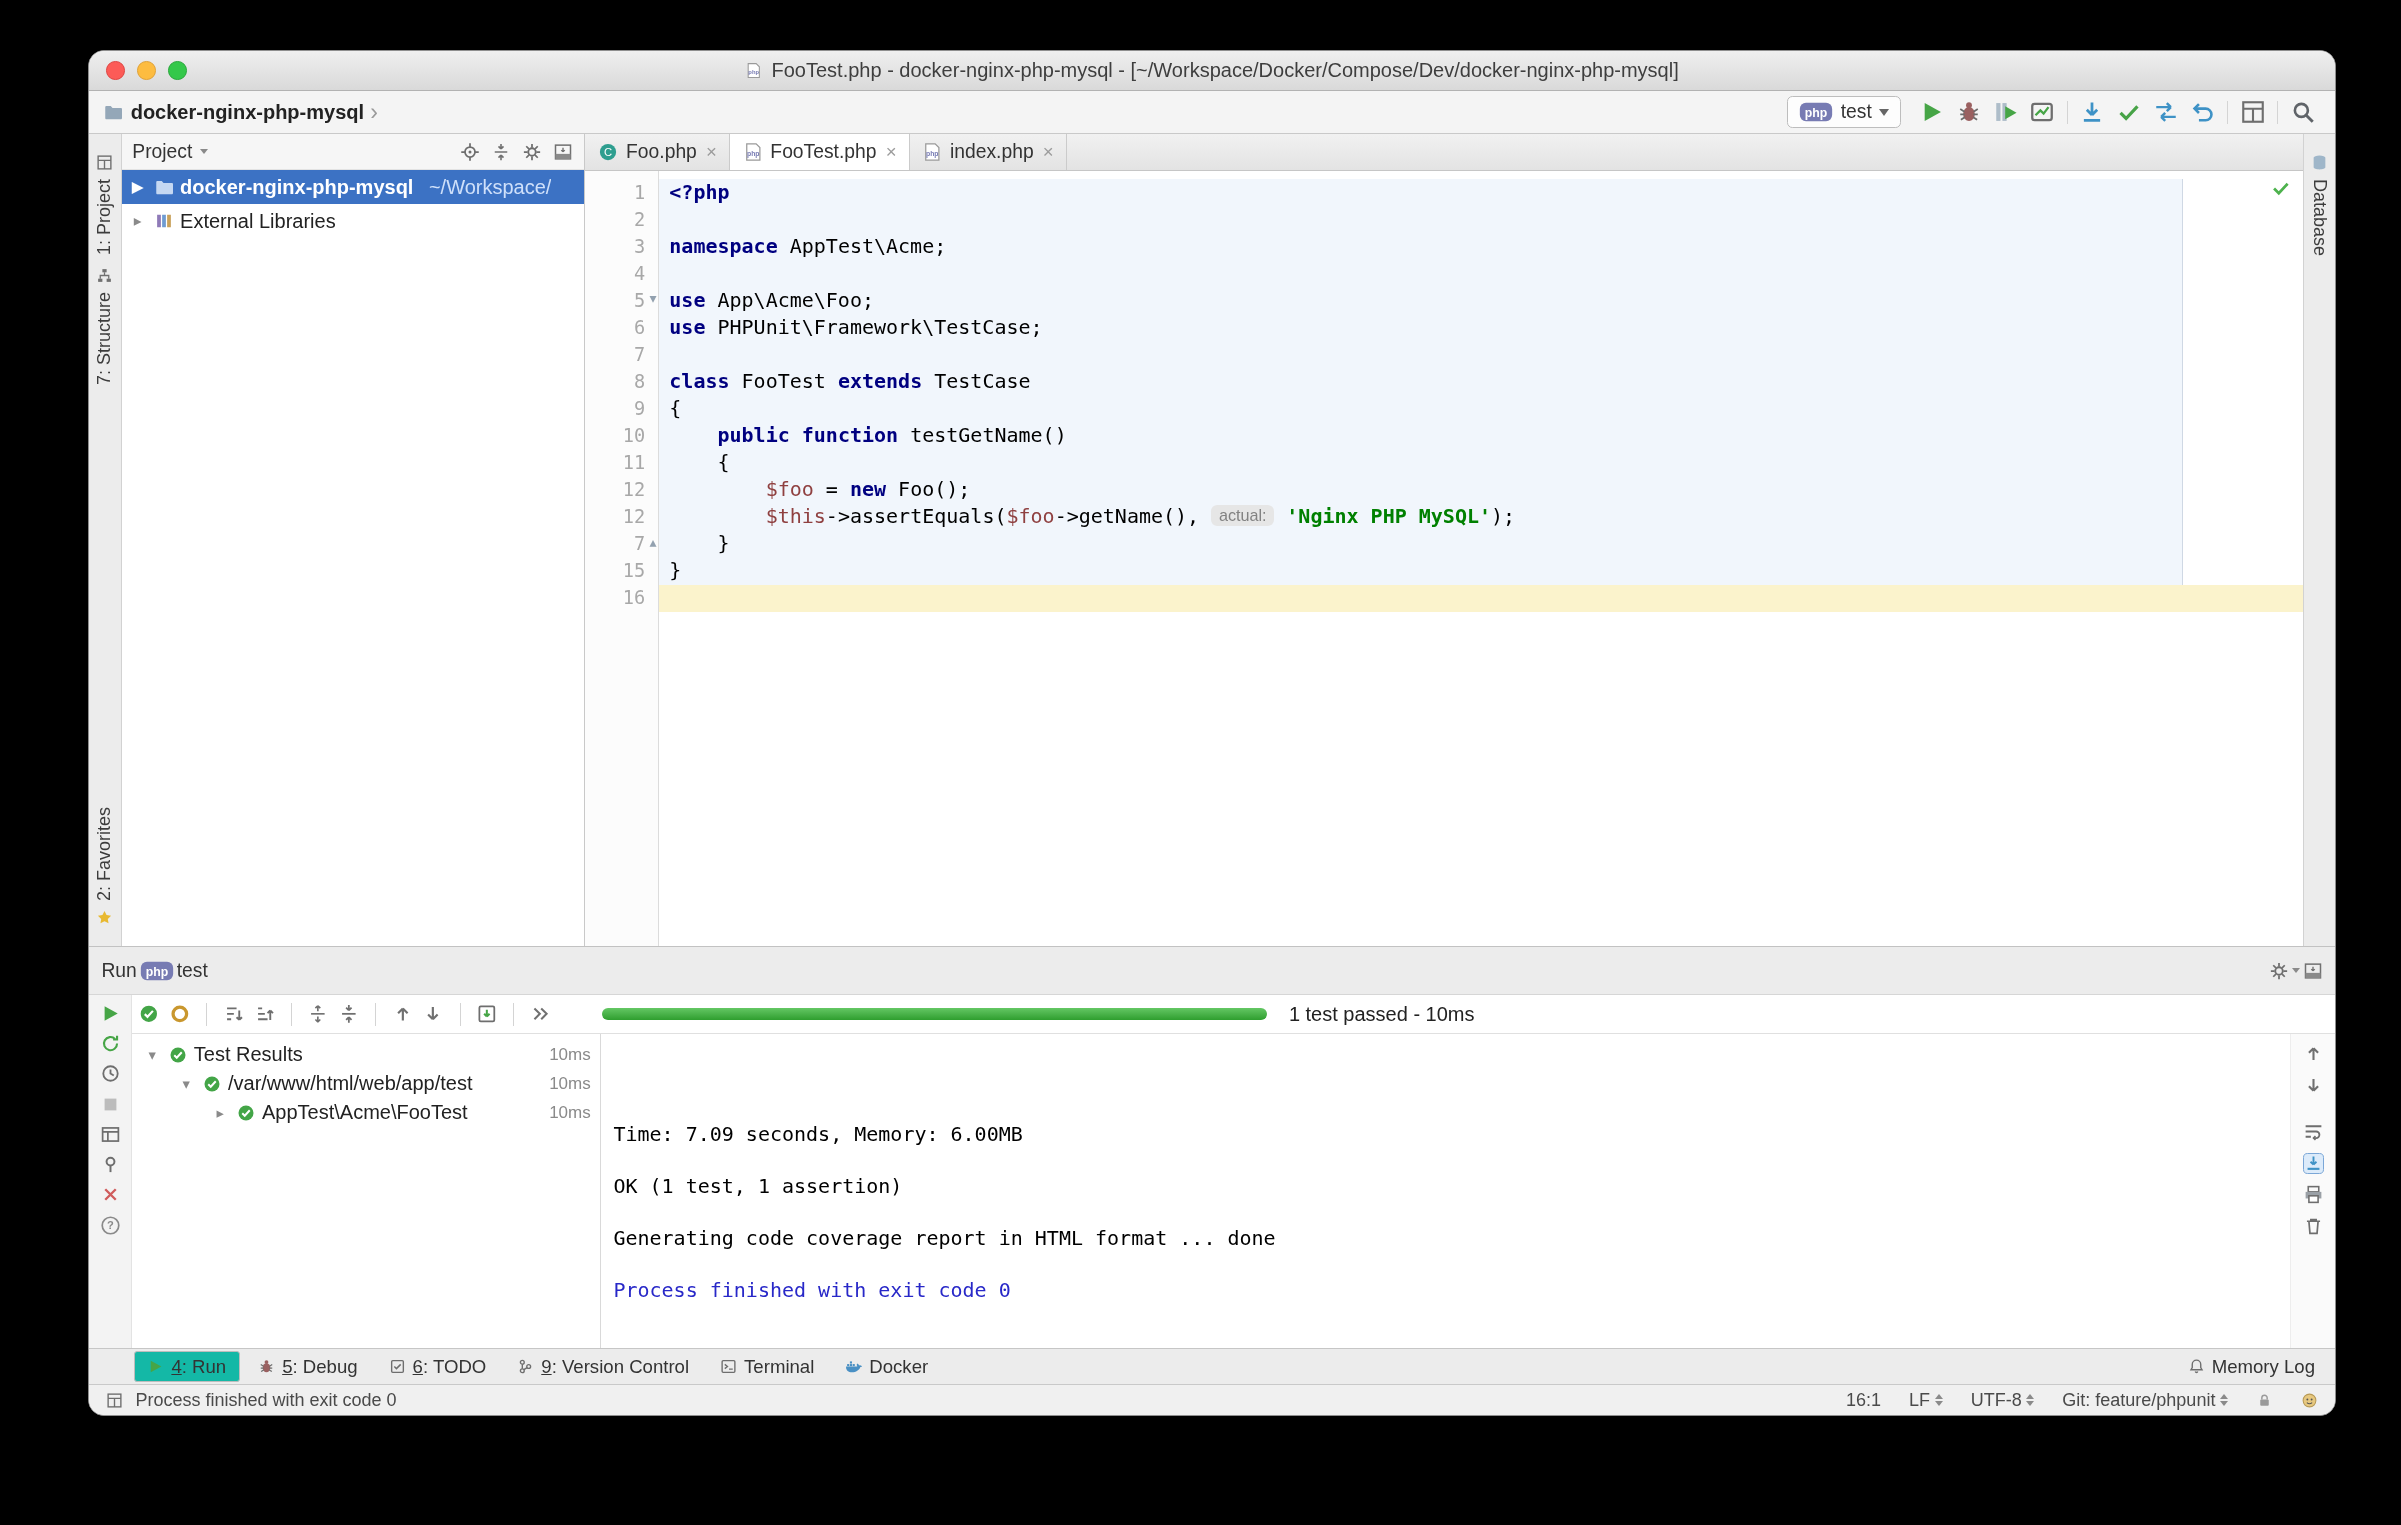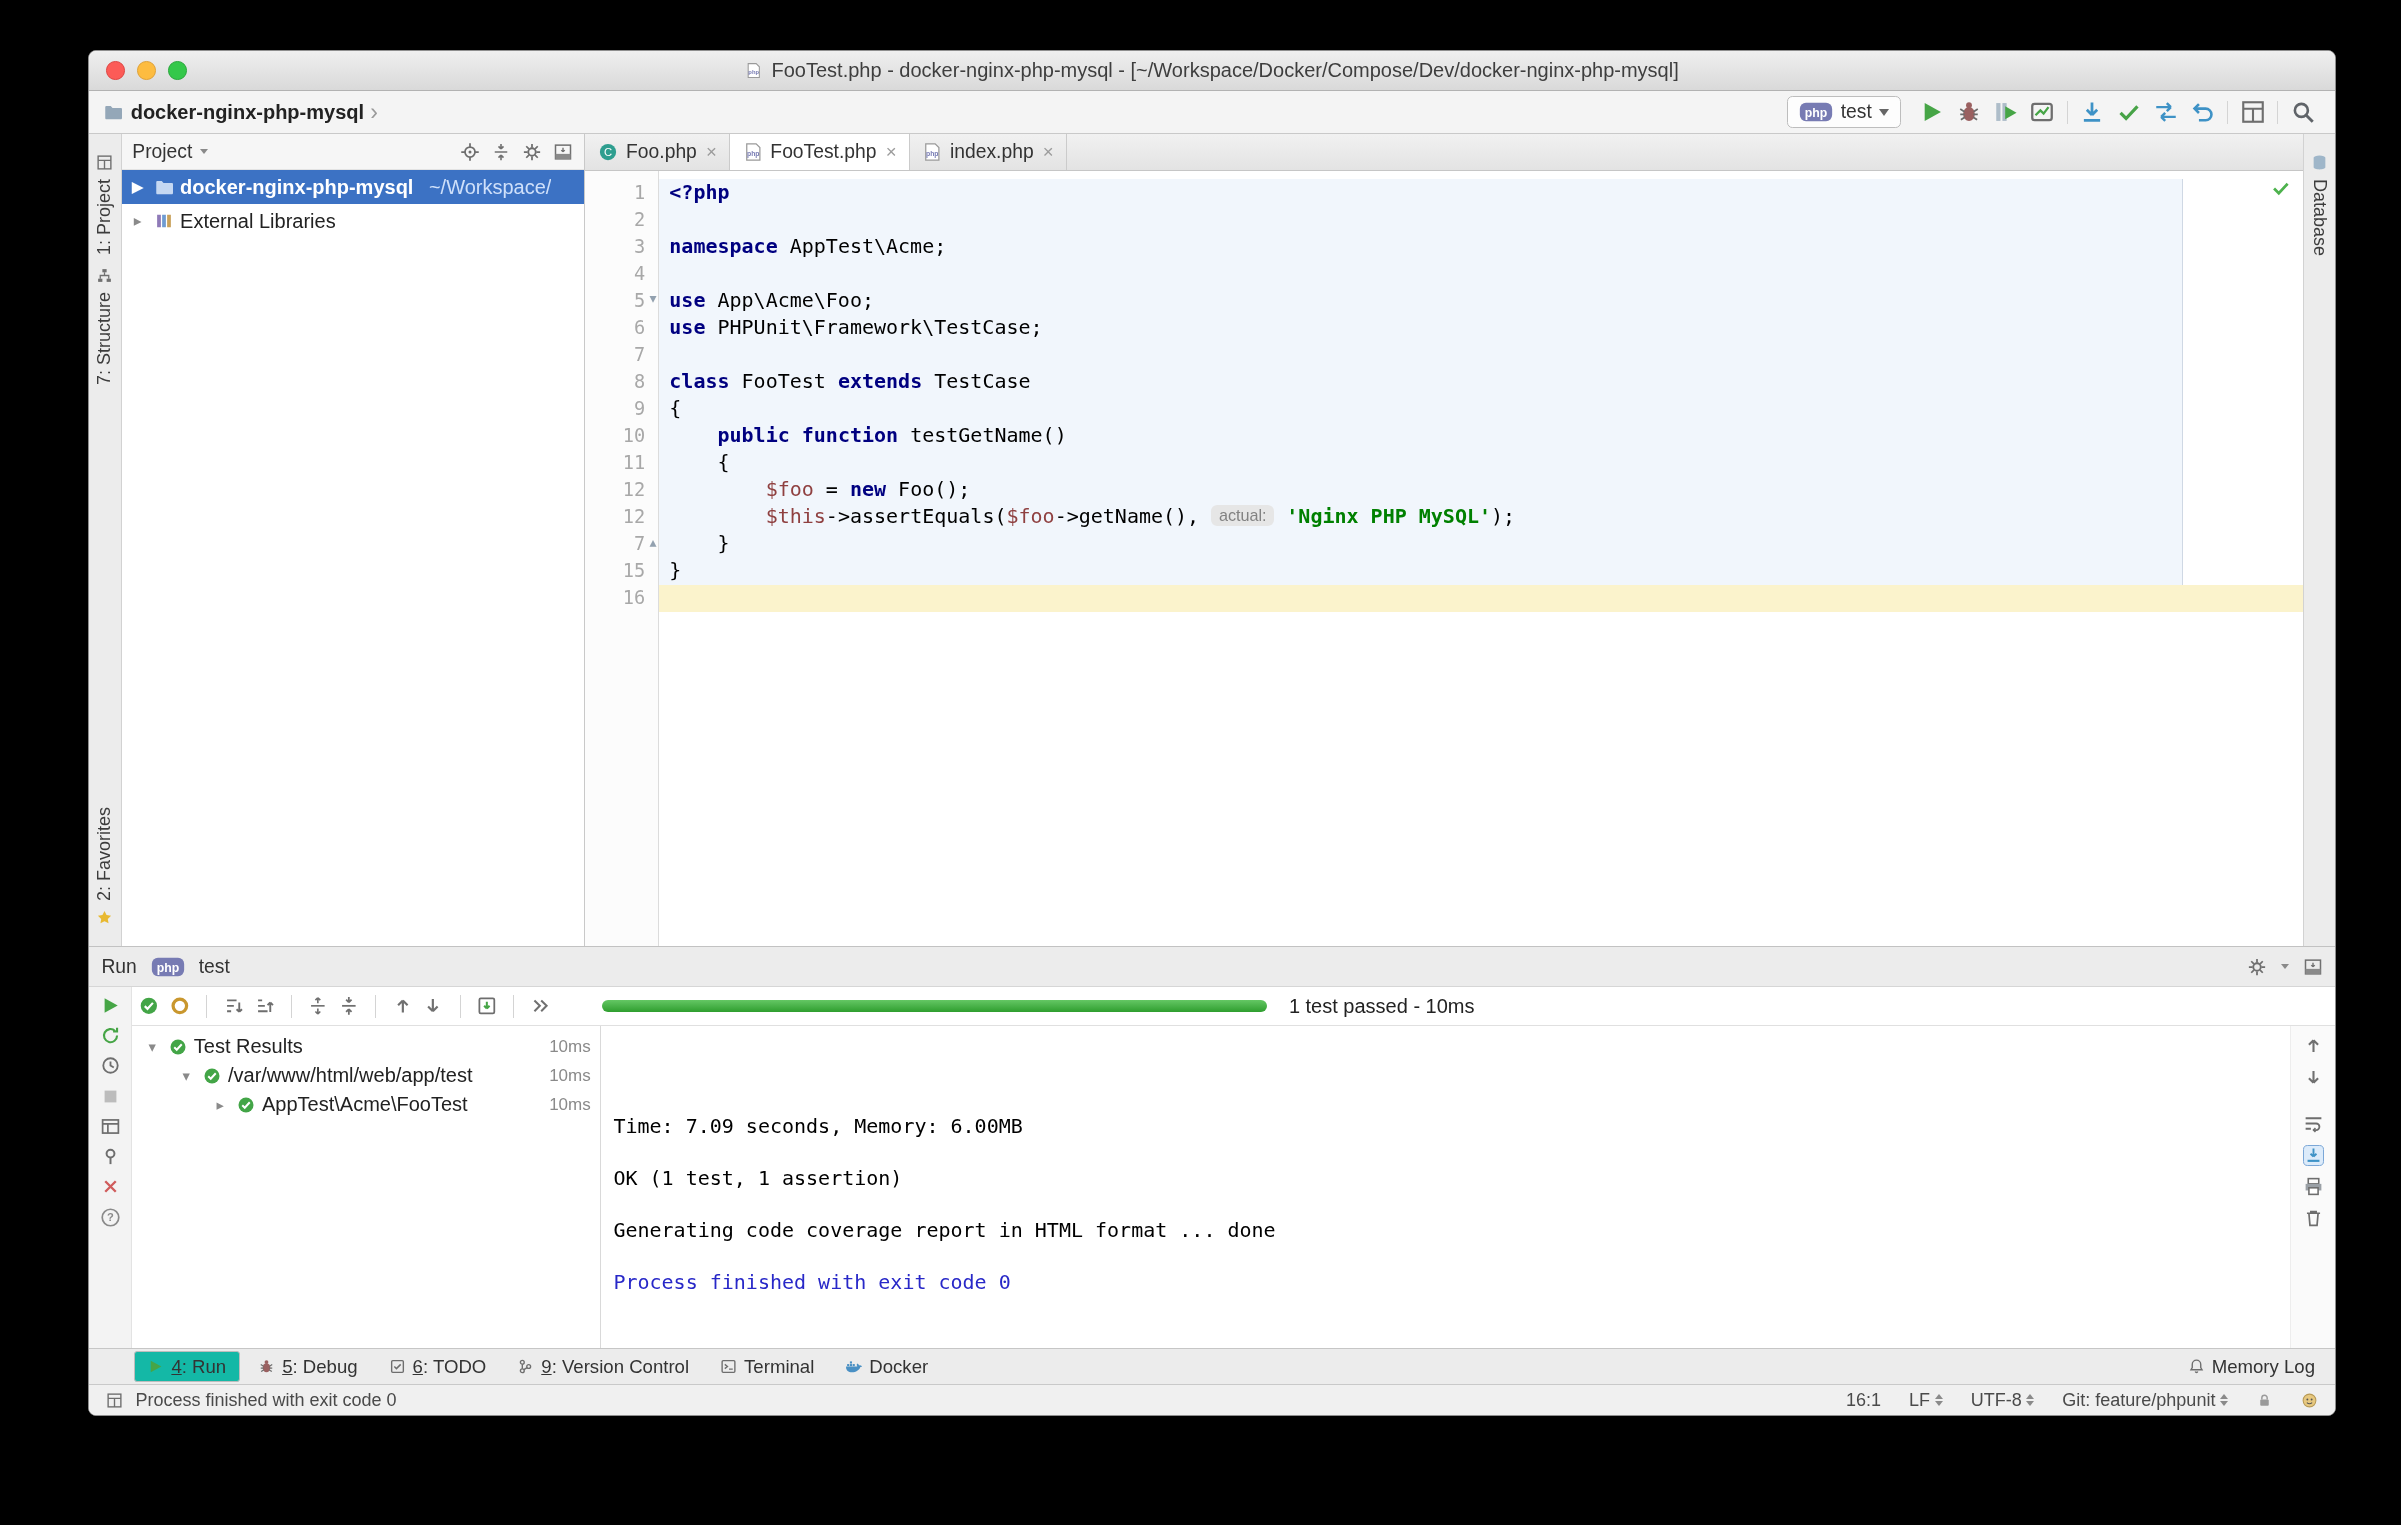--- a/index.html
+++ b/index.html
@@ -1,18 +1,18 @@
 <!DOCTYPE html>
 <html style="font-size:12.4px"><head>
 <meta charset="utf-8">
 <style>
   *{margin:0;padding:0;box-sizing:border-box;}
   html,body{width:2401px;height:1526px;}
   body{background:#000;font-family:"Liberation Sans",sans-serif;position:relative;overflow:hidden;}
-  .window{position:absolute;left:88px;top:50px;width:2248px;height:1366px;border-radius:8px;overflow:hidden;
+  .window{position:absolute;left:88px;top:50px;width:2248px;height:1366px;border-radius:16px;overflow:hidden;
     background:#fff;border:0.8px solid #8e8e8e;box-shadow:0 26px 70px rgba(0,0,0,.65);display:flex;flex-direction:column;}
   .icon{display:inline-flex;width:23px;height:23px;flex:none;align-items:center;justify-content:center;}
   .icon svg{width:100%;height:100%;display:block;}
   .icon.sm{width:20px;height:20px;}
   .icon.xs{width:17px;height:17px;}
   .icon.php{width:34px;height:20px;}
   .icon.tb{width:26px;height:26px;margin:0 5.4px;}
   .icon.rt{width:21.7px;height:21.7px;}
 
   
@@ -80,21 +80,21 @@
   .st{color:#008000;font-weight:bold;}
   .vr{color:#8f4040;}
   .hint{display:inline-block;background:#e6e6e6;color:#828282;border-radius:6.2px;font-family:"Liberation Sans",sans-serif;
     font-size:16.2px;line-height:21px;padding:0 7.7px;vertical-align:1.5px;}
   .fold{position:absolute;left:65px;z-index:2;color:#93a1af;font-size:14px;font-family:"Liberation Sans",sans-serif;}
   .inspect{position:absolute;top:6.2px;right:10.8px;width:21.7px;height:21.7px;z-index:3;}
   .inspect svg{width:100%;height:100%;}
 
   
   .runpanel{height:402px;flex:none;border-top:0.8px solid #c2c2c2;display:flex;flex-direction:column;background:#fff;}
-  .runheader{height:40px;flex:none;background:#ececec;border-bottom:0.8px solid #d6d6d6;display:flex;align-items:center;gap:14px;
+  .runheader{height:48px;flex:none;background:#ececec;border-bottom:0.8px solid #d6d6d6;display:flex;align-items:center;gap:3px;
     padding:0 12.4px;font-size:19.3px;color:#333;}
   .runbody{flex:1;display:flex;min-height:0;}
   .run-vstrip{width:43px;flex:none;background:#f3f3f3;border-right:0.8px solid #e3e3e3;display:flex;flex-direction:column;align-items:center;gap:9.3px;padding-top:7.7px;}
   .run-vstrip .icon{width:21px;height:21px;}
   .run-main{flex:1;display:flex;flex-direction:column;min-width:0;}
   .run-toolbar{height:39px;flex:none;display:flex;align-items:center;border-bottom:0.8px solid #e0e0e0;padding:0 6.2px;}
   .rt-icons{width:464px;flex:none;display:flex;align-items:center;gap:9.3px;}
   .progress{width:665px;height:12.4px;border-radius:6.2px;background:linear-gradient(#64c764,#2f9e2f);flex:none;}
   .progress-label{font-size:20px;color:#222;margin-left:21.7px;white-space:nowrap;}
   .run-content{flex:1;display:flex;min-height:0;}

